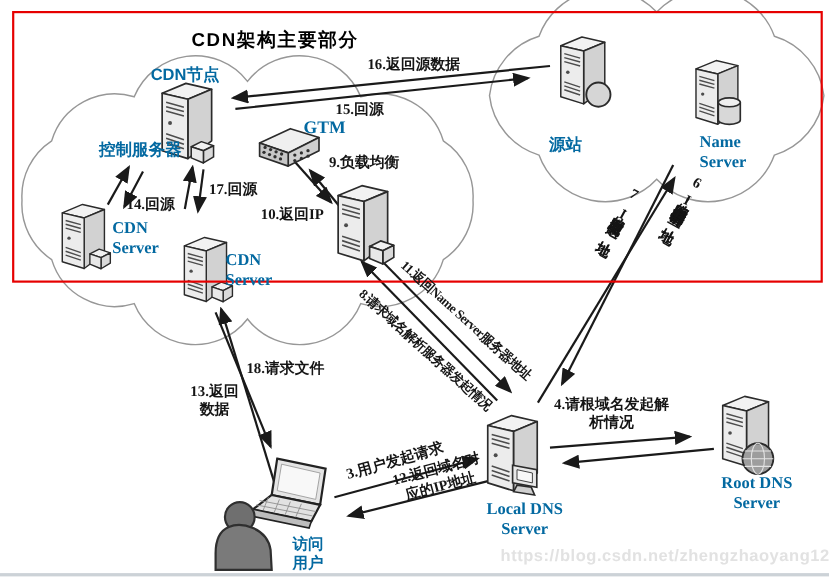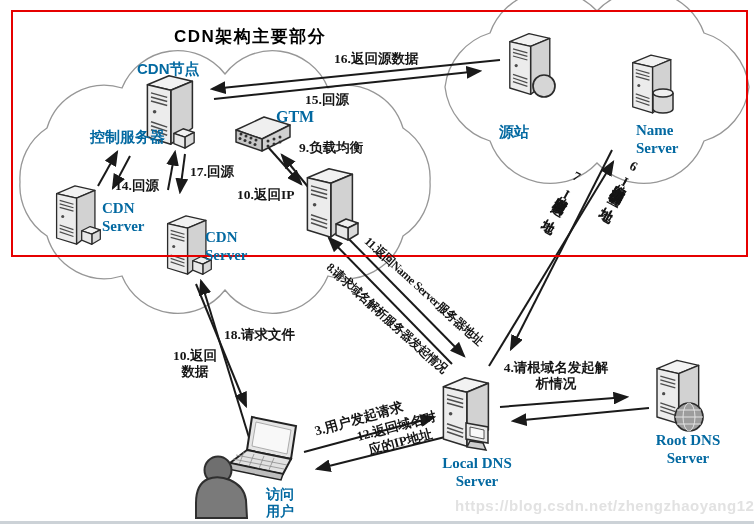--- a/index.html
+++ b/index.html
@@ -174,21 +174,21 @@
   <div class="lbl en ctr" style="left:652px;top:432px;width:72px;">Root DNS Server</div>
   <div class="lbl ctr" style="left:264px;top:486px;width:32px;font-size:14px;">访问用户</div>
 
   <div class="flow" style="left:334px;top:51px;">16.返回源数据</div>
   <div class="flow" style="left:305px;top:92px;">15.回源</div>
   <div class="flow" style="left:299px;top:140px;">9.负载均衡</div>
   <div class="flow" style="left:237px;top:187px;">10.返回IP</div>
   <div class="flow" style="left:190px;top:164px;">17.回源</div>
   <div class="flow" style="left:115px;top:178px;">14.回源</div>
   <div class="flow" style="left:224px;top:327px;">18.请求文件</div>
-  <div class="flow wrap ctr" style="left:167px;top:348px;width:56px;">10.返回数据</div>
+  <div class="flow wrap ctr" style="left:167px;top:348px;width:56px;">13.返回数据</div>
   <div class="flow wrap ctr" style="left:499px;top:360px;width:114px;">4.请根域名发起解析情况</div>
 
   <div class="flow" style="left:313px;top:424px;transform:rotate(-16deg);transform-origin:left top;">3.用户发起请求</div>
   <div class="flow wrap ctr" style="left:349px;top:431px;width:94px;font-size:13px;transform:rotate(-15deg);transform-origin:left top;">12.返回域名对应的IP地址</div>
   <div class="flow diag" style="left:333px;top:260px;transform:rotate(42deg);">8.请求域名解析服务器发起情况</div>
   <div class="flow diag" style="left:371px;top:234px;transform:rotate(42deg);">11.返回Name Server服务器地址</div>
   <div class="vtext" style="left:629px;top:155px;font-size:13.5px;transform:rotate(29deg);">6.查询请求的域名对应的IP地址</div>
   <div class="vtext" style="left:572px;top:165px;font-size:13px;transform:rotate(29deg);">7.返回域名对应的IP地址</div>
 
 </div>

